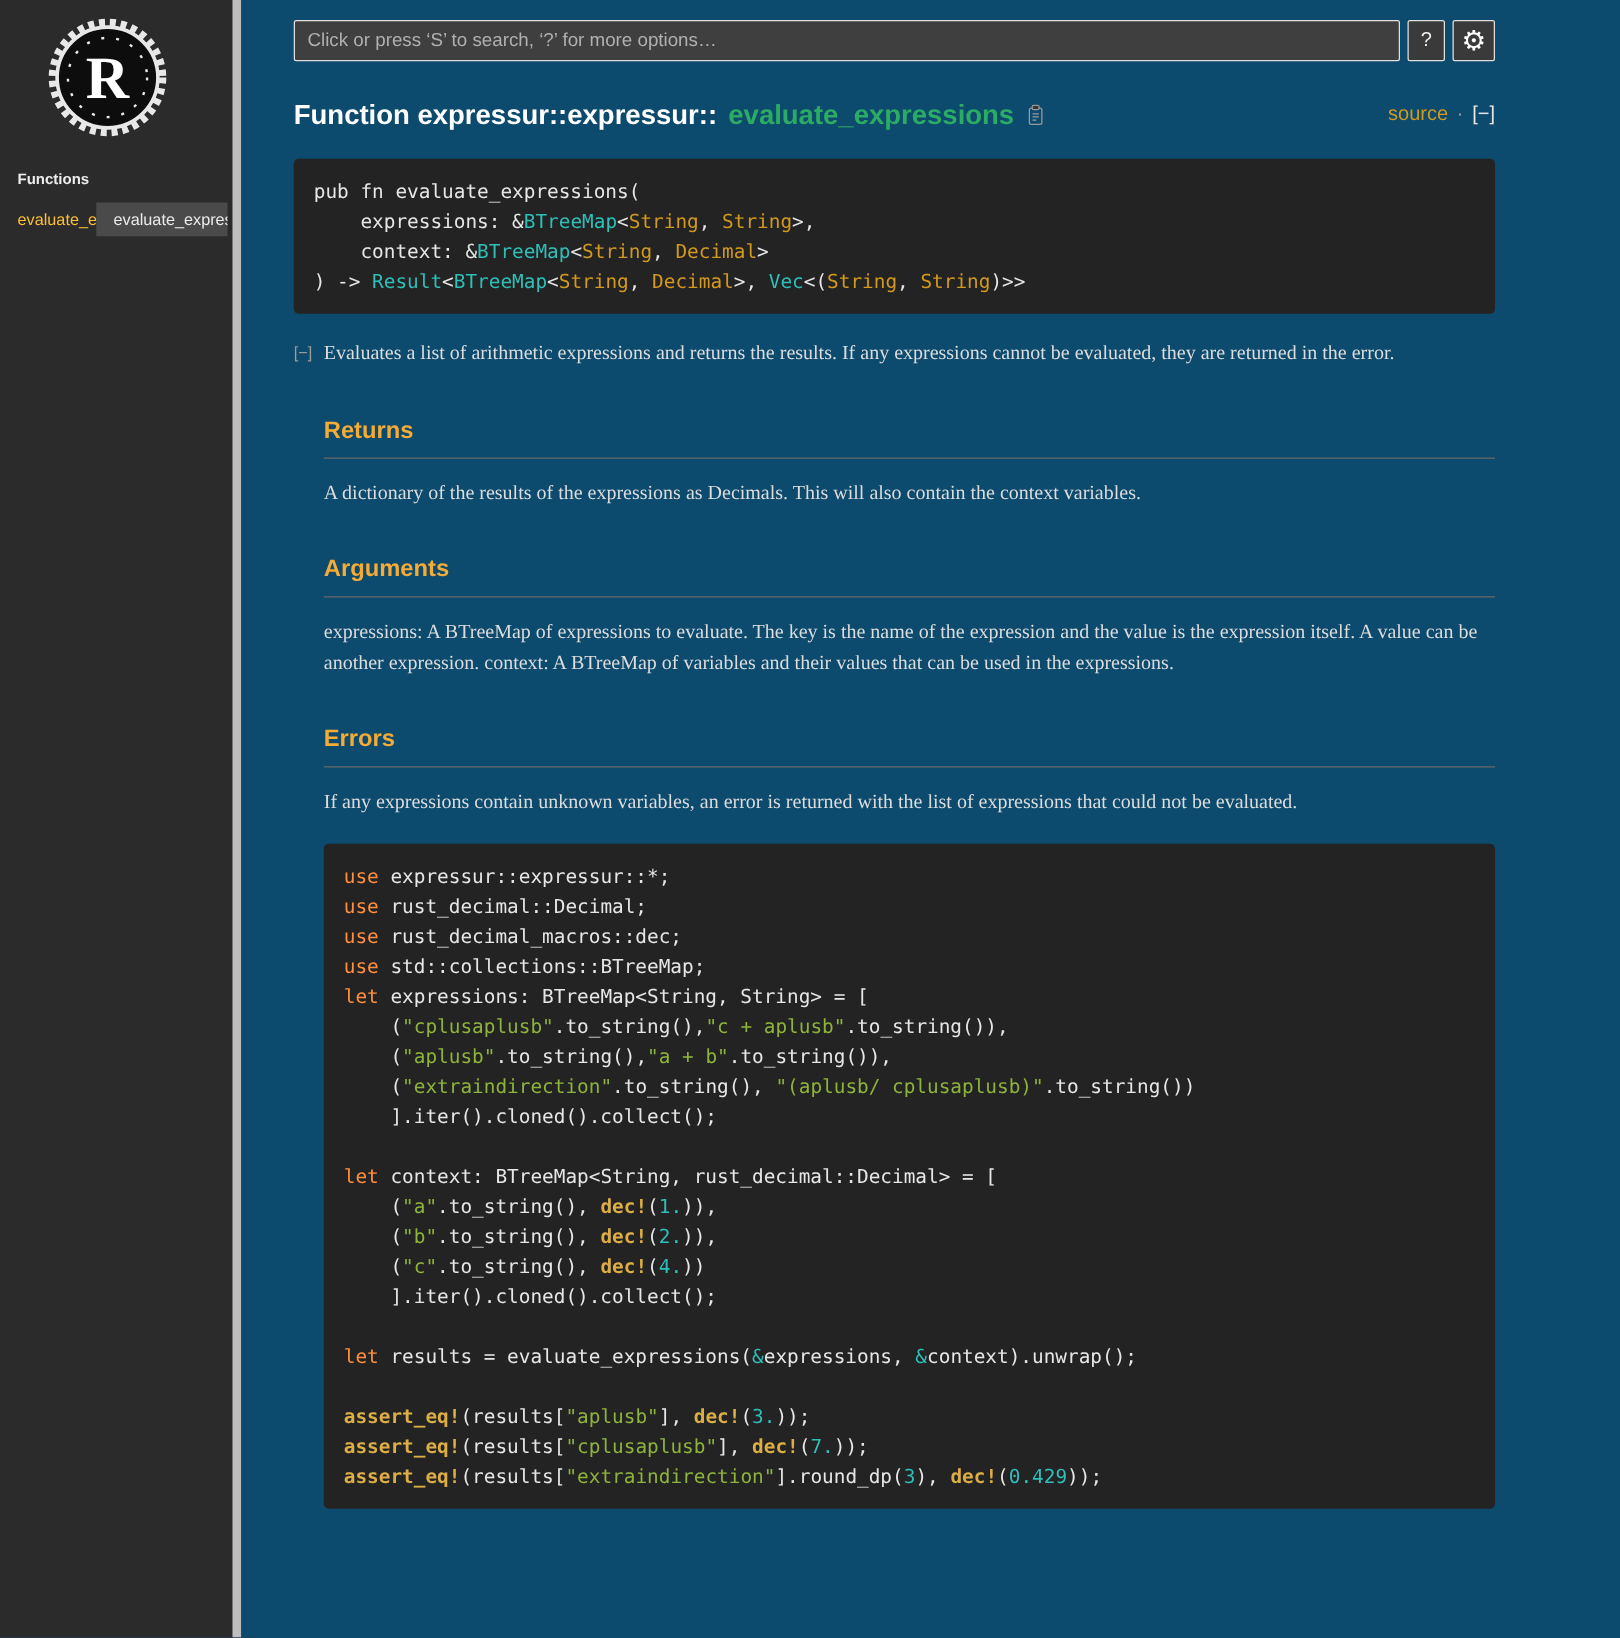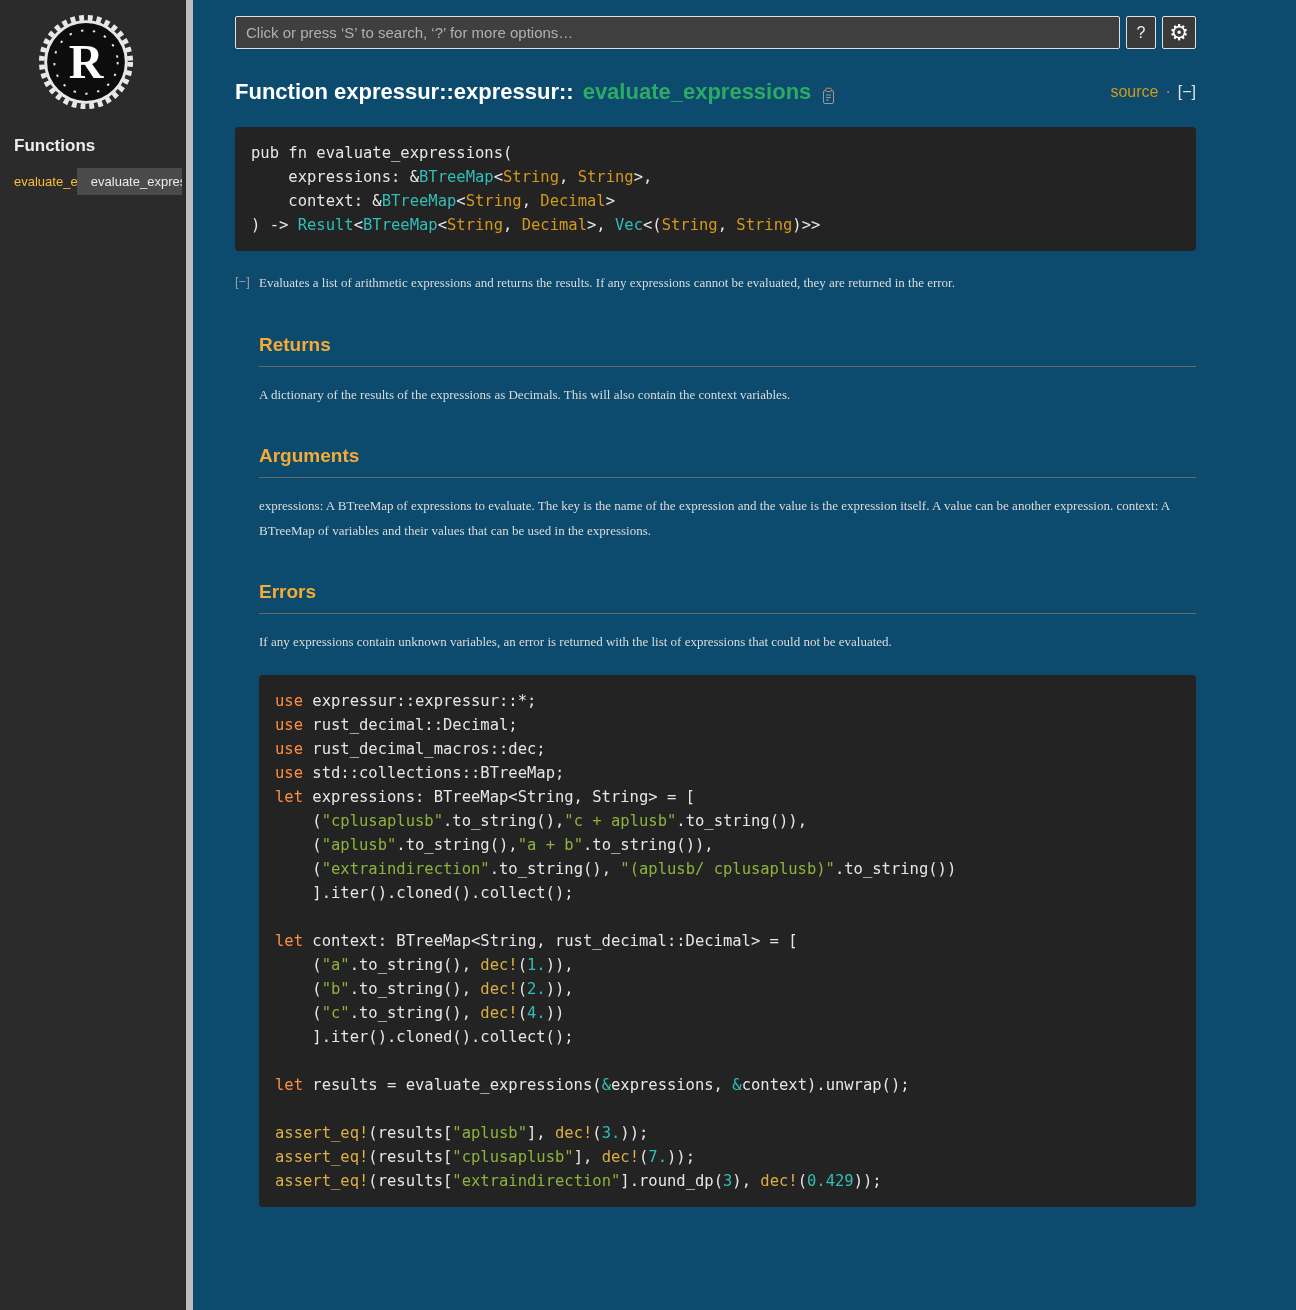--- a/index.html
+++ b/index.html
@@ -14,21 +14,21 @@
   
   .sidebar {
     position:absolute; left:0; top:0; width:186px; height:100%;
     background:#2b2b2b; padding:12px 14px;
   }
   .logo-wrap { width:96px; height:96px; margin:2px auto 0 24px; cursor:pointer; }
   .side-location {
     margin-top:30px; font-size:18px; font-weight:700; color:#f2f2f2;
     line-height:1.5; overflow-wrap:anywhere;
   }
-  .side-section-title { margin-top:26px; font-size:17px; font-weight:700; color:#ececec; }
+  .side-section-title { margin-top:26px; font-size:12px; font-weight:700; color:#ececec; }
   .side-list { margin-top:12px; display:flex; }
   .side-link {
     display:block; font-size:13px; color:#fdbf35; text-decoration:none;
     padding:6px 6px 6px 14px; margin-left:-14px; margin-right:-10px; cursor:pointer;
     white-space:nowrap; overflow:hidden;
   }
   .side-link.current { background:#4a4a4a; color:#eaeaea; }
 
   .resizer {
     position:absolute; left:186px; top:0; width:7px; height:100%;
@@ -52,21 +52,21 @@
     height:33px; min-width:30px; padding:0 6px; background:#3a3a3a;
     border:1px solid #e0e0e0; border-radius:2px; color:#eee;
     font-size:16px; cursor:pointer; display:flex; align-items:center; justify-content:center;
   }
   .sq-btn.gear { font-size:22px; min-width:34px; color:#fff; }
 
   .title-row {
     margin-top:30px; display:flex; justify-content:space-between; align-items:center;
   }
   h1.page-title {
-    font-size:22px; font-weight:600; color:#ffffff; display:flex; align-items:flex-end; gap:9px;
+    font-size:22px; font-weight:600; color:#ffffff; display:flex; align-items:center; gap:9px;
   }
   .fn-name { color:#2bab63; }
   .copy-btn { background:none; border:none; cursor:pointer; padding:0; line-height:0; }
   .title-right { font-size:16px; display:flex; align-items:flex-end; gap:7px; }
   .src-link { color:#d2991d; text-decoration:none; cursor:pointer; }
   .dot-sep { color:#9c9c9c; }
   .collapse-toggle { color:#e6e6e6; cursor:pointer; font-size:16px; }
 
   
   .code-block {
@@ -74,33 +74,33 @@
     font-family:"DejaVu Sans Mono","Liberation Mono",monospace;
     font-size:15.5px; line-height:24px; color:#e6e6e6; overflow:hidden;
   }
   .decl { margin-top:22px; }
   .code-line { height:24px; white-space:pre; }
   .tok-pl  { color:#e6e6e6; }
   .tok-ty  { color:#2dbfb8; }
   .tok-lk  { color:#d2991d; }
   .tok-kw  { color:#ff8f3e; }
   .tok-st  { color:#8eb33b; }
-  .tok-mac { color:#dcae45; }
+  .tok-mac { color:#dcae45;font-weight:bold; }
   .tok-num { color:#2dbfb8; }
   .tok-amp { color:#2dbfb8; }
 
   
   .docblock { margin-left:24px; position:relative; }
   .desc-row { margin-top:20px; position:relative; }
   .desc-toggle {
     position:absolute; left:-24px; top:3px; color:#9c9c9c; font-size:13px; cursor:pointer;
   }
   .docblock p {
     font-family:"Liberation Serif","DejaVu Serif",serif;
-    font-size:13px; line-height:24.5px; color:#dcdcdc; margin:14px 0;
+    font-size:16px; line-height:24.5px; color:#dcdcdc; margin:14px 0;
     max-width:940px;
   }
   .docblock h2 {
     margin-top:38px; margin-bottom:16px; padding-bottom:10px;
     font-size:19px; font-weight:700; color:#f5ab35;
     border-bottom:1px solid #686868;
     font-family:"Liberation Sans","DejaVu Sans",sans-serif;
   }
   .example { margin-top:20px; }
 </style>

